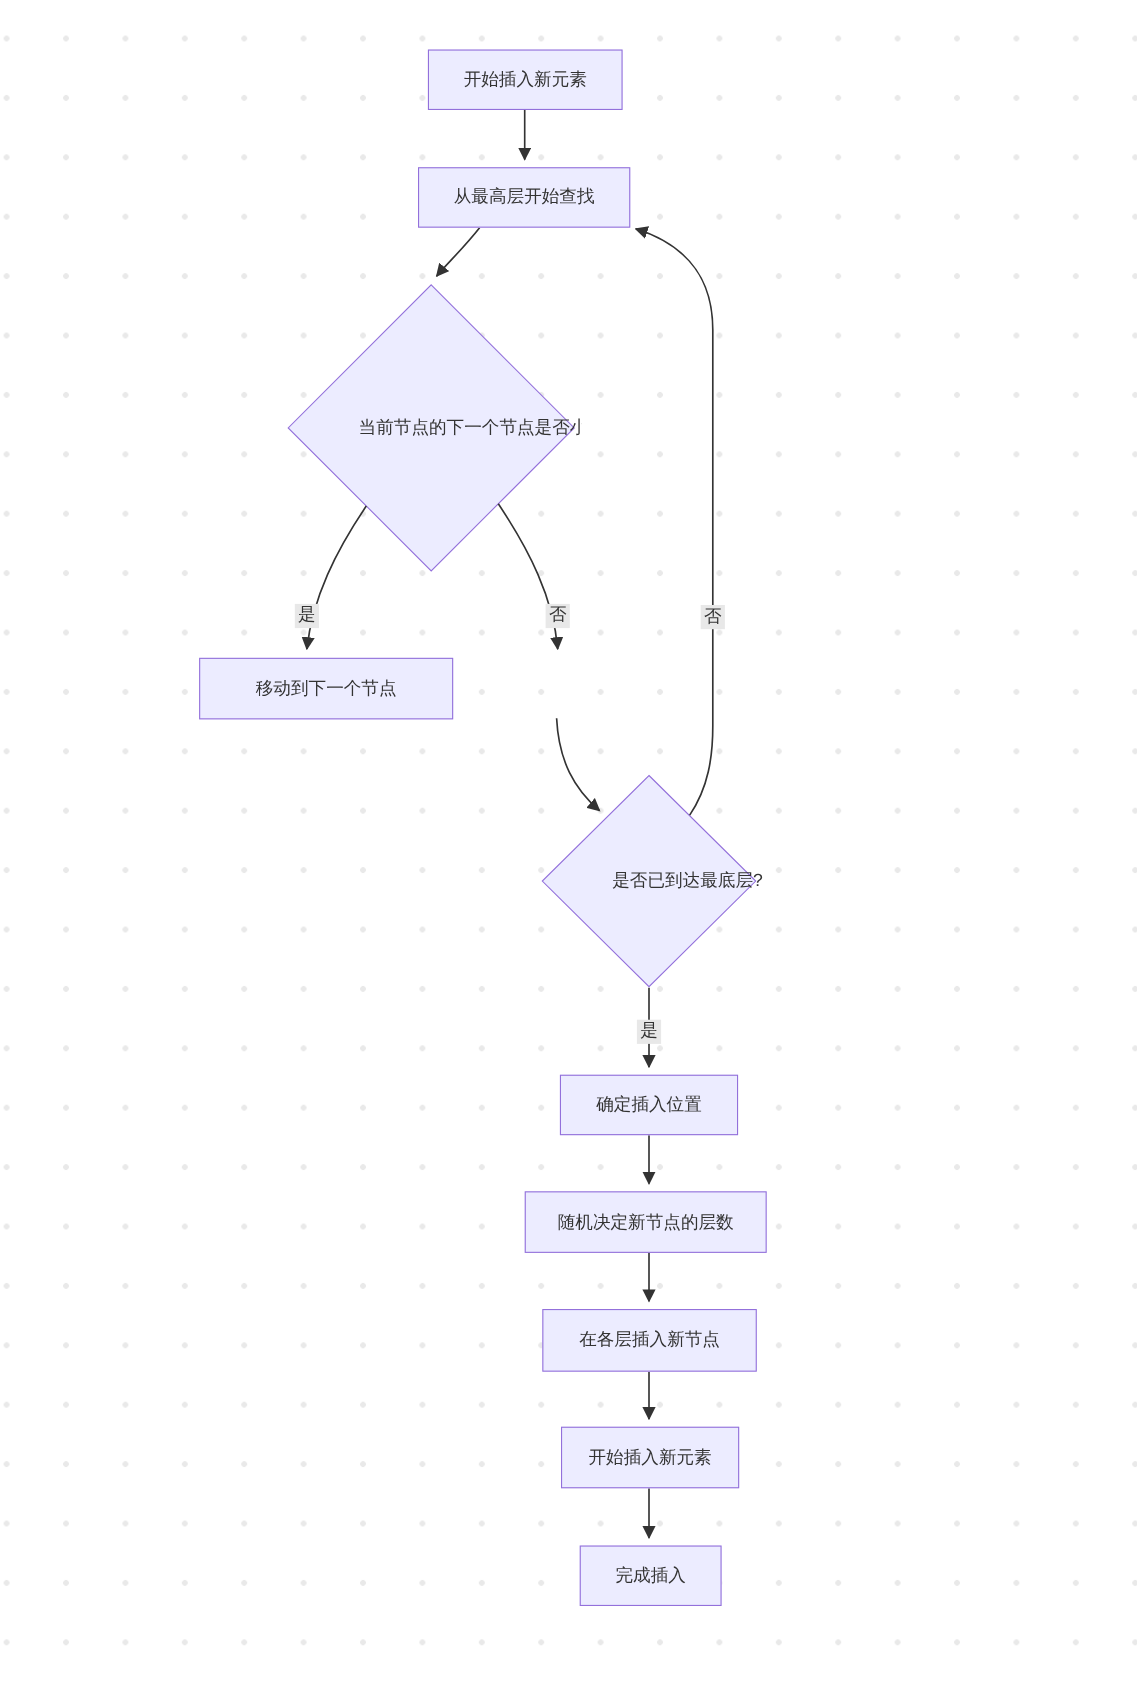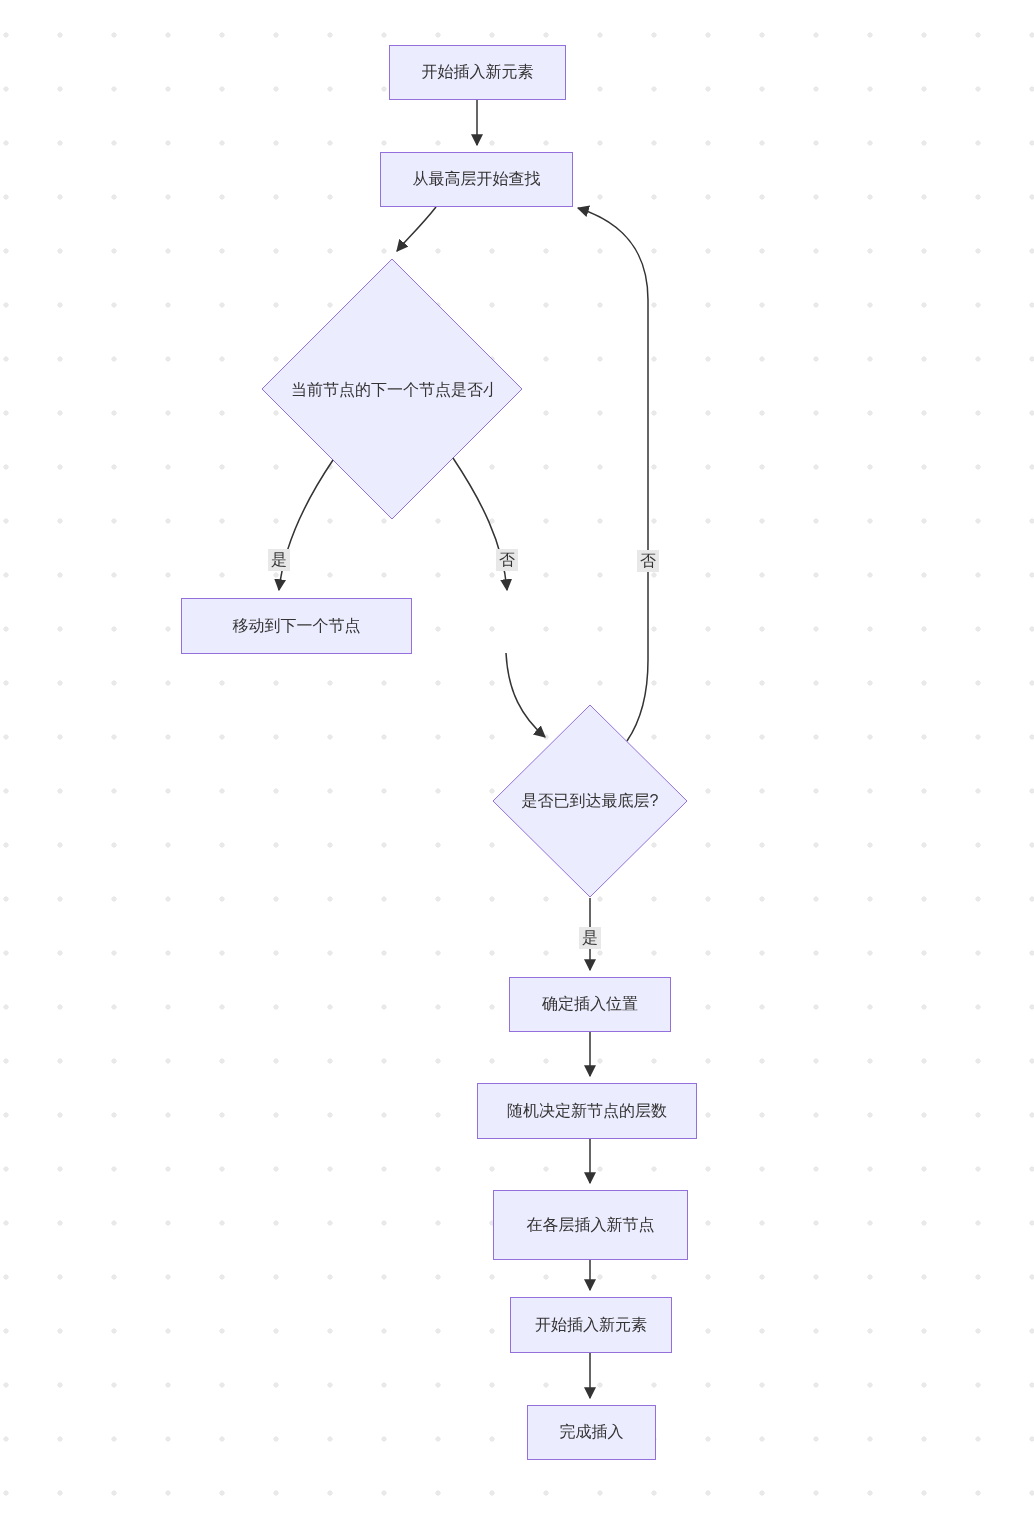--- a/index.html
+++ b/index.html
@@ -47,20 +47,21 @@
     white-space: nowrap;
   }
   .diamond-label {
     position: absolute;
     color: #333333;
     font-size: 16px;
     white-space: nowrap;
     overflow: hidden;
     height: 22px;
     line-height: 22px;
+    margin-left: 35px;
   }
   .edge-label {
     position: absolute;
     transform: translate(-50%, -50%);
     background: #e8e8e8;
     color: #333333;
     font-size: 16px;
     line-height: 1;
     padding: 3px 3px;
     white-space: nowrap;
@@ -108,21 +109,21 @@
 
 
   <div class="node-rect" style="left:509px; top:977px; width:162px; height:55px;">
     <span>确定插入位置</span>
   </div>
 
   <div class="node-rect" style="left:477px; top:1083px; width:220px; height:56px;">
     <span>随机决定新节点的层数</span>
   </div>
 
-  <div class="node-rect" style="left:493px; top:1190px; width:195px; height:70px;">
+  <div class="node-rect" style="left:493px; top:1190px; width:195px; height:57px;">
     <span>在各层插入新节点</span>
   </div>
 
   <div class="node-rect" style="left:510px; top:1297px; width:162px; height:56px;">
     <span>开始插入新元素</span>
   </div>
 
   <div class="node-rect" style="left:527px; top:1405px; width:129px; height:55px;">
     <span>完成插入</span>
   </div>

